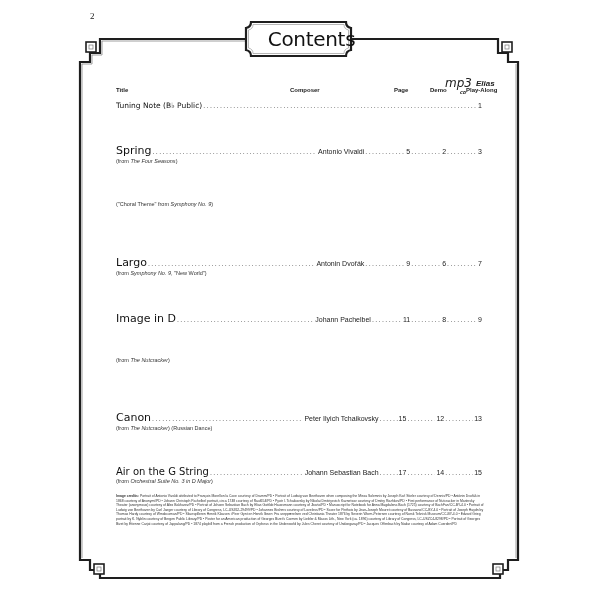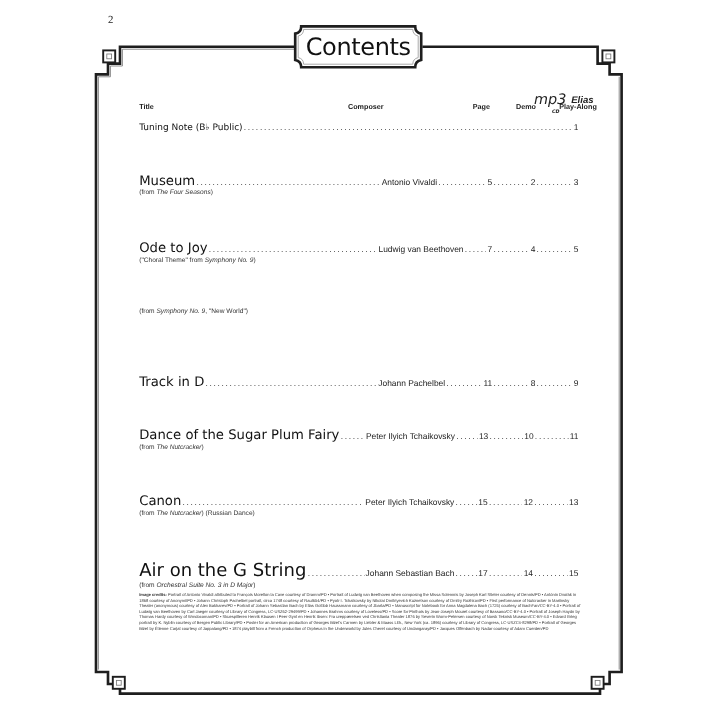--- a/index.html
+++ b/index.html
@@ -1,19 +1,19 @@
 <!DOCTYPE html>
 <html><head>
 <meta charset="utf-8">
 <style>
   html, body { margin:0; padding:0; background:#ffffff; }
   body { width:600px; height:600px; position:relative; overflow:hidden; font-family:"Liberation Sans", sans-serif; color:#1a1a1a; }
   .page-num { position:absolute; left:90px; top:11px; font-size:9px; font-family:"Liberation Serif", serif; color:#222; }
   svg.frame { position:absolute; left:0; top:0; }
-  .title-box { position:absolute; left:245px; top:22px; width:107px; height:34px; display:flex; align-items:center; justify-content:center; font-family:"DejaVu Sans", sans-serif; font-size:20px; color:#111; letter-spacing:-0.3px; }
+  .title-box { position:absolute; left:245px; top:22px; width:107px; height:34px; display:flex; align-items:center; justify-content:center; font-family:"DejaVu Sans", sans-serif; font-size:20px; color:#111; letter-spacing:-0.3px;padding-left:13px; }
   .mp3 { position:absolute; left:445px; top:78px; display:flex; align-items:flex-end; gap:4px;font-style:italic; }
   .mp3 .logo { font-family:"DejaVu Sans", sans-serif; font-size:12px; font-weight:normal; color:#222; line-height:10px; position:relative; }
   .mp3 .logo .cd { position:absolute; left:15px; top:10px; font-size:4px; font-weight:bold; }
   .mp3 .track { font-size:8px; font-weight:bold; color:#222; }
   .hdr { position:absolute; top:87px; font-size:6px; font-weight:bold; color:#222; }
   .row { position:absolute; left:116px; width:366px; }
   .row .line { display:flex; align-items:baseline; white-space:nowrap; }
   .row .t { font-family:"DejaVu Sans", sans-serif; color:#111; }
   .row .dots { flex:1; overflow:hidden; font-size:7px; color:#444; letter-spacing:1.4px; margin:0 1px; }
   .row .dots::before { content:"........................................................................................................................................................"; }
@@ -72,99 +72,88 @@
 <div class="row" style="top:101px">
   <div class="line">
     <span class="t" style="font-size:7.5px">Tuning Note (B♭ Public)</span>
     <span class="dots"></span>
     <span class="n">1</span>
   </div>
 </div>
 
 <div class="row" style="top:144px">
   <div class="line">
-    <span class="t" style="font-size:11px">Museum</span>
+    <span class="t" style="font-size:11px">Spring</span>
     <span class="dots"></span>
     <span class="c">Antonio Vivaldi</span>
     <span class="dots" style="flex:0 0 40px"></span>
     <span class="n">5</span>
     <span class="dots" style="flex:0 0 30px"></span>
     <span class="n">2</span>
     <span class="dots" style="flex:0 0 30px"></span>
     <span class="n">3</span>
   </div>
   <div class="sub"><span>(from </span><i>The Four Seasons</i><span>)</span></div>
 </div>
 
 <div class="row" style="top:200px">
-  <div class="line">
-    <span class="t" style="font-size:11px">Ode to Joy</span>
-    <span class="dots"></span>
-    <span class="c">Ludwig van Beethoven</span>
-    <span class="dots" style="flex:0 0 18px"></span>
-    <span class="n">7</span>
-    <span class="dots" style="flex:0 0 30px"></span>
-    <span class="n">4</span>
-    <span class="dots" style="flex:0 0 30px"></span>
-    <span class="n">5</span>
-  </div>
   <div class="sub"><span>("Choral Theme" from </span><i>Symphony No. 9</i><span>)</span></div>
 </div>
 
 <div class="row" style="top:256px">
+  <div class="line">
+    <span class="t" style="font-size:11px">Largo</span>
+    <span class="dots"></span>
+    <span class="c">Antonin Dvořák</span>
+    <span class="dots" style="flex:0 0 40px"></span>
+    <span class="n">9</span>
+    <span class="dots" style="flex:0 0 30px"></span>
+    <span class="n">6</span>
+    <span class="dots" style="flex:0 0 30px"></span>
+    <span class="n">7</span>
+  </div>
   <div class="sub"><span>(from </span><i>Symphony No. 9</i><span>, "New World")</span></div>
 </div>
 
 <div class="row" style="top:312px">
   <div class="line">
-    <span class="t" style="font-size:11px">Track in D</span>
+    <span class="t" style="font-size:11px">Image in D</span>
     <span class="dots"></span>
     <span class="c">Johann Pachelbel</span>
     <span class="dots" style="flex:0 0 30px"></span>
     <span class="n">11</span>
     <span class="dots" style="flex:0 0 30px"></span>
     <span class="n">8</span>
     <span class="dots" style="flex:0 0 30px"></span>
     <span class="n">9</span>
   </div>
 </div>
 
 <div class="row" style="top:356px">
-  <div class="line">
-    <span class="t" style="font-size:11px">Dance of the Sugar Plum Fairy</span>
-    <span class="dots"></span>
-    <span class="c">Peter Ilyich Tchaikovsky</span>
-    <span class="dots" style="flex:0 0 18px"></span>
-    <span class="n">13</span>
-    <span class="dots" style="flex:0 0 28px"></span>
-    <span class="n">10</span>
-    <span class="dots" style="flex:0 0 28px"></span>
-    <span class="n">11</span>
-  </div>
   <div class="sub"><span>(from </span><i>The Nutcracker</i><span>)</span></div>
 </div>
 
 <div class="row" style="top:411px">
   <div class="line">
     <span class="t" style="font-size:11px">Canon</span>
     <span class="dots"></span>
     <span class="c">Peter Ilyich Tchaikovsky</span>
     <span class="dots" style="flex:0 0 18px"></span>
     <span class="n">15</span>
     <span class="dots" style="flex:0 0 28px"></span>
     <span class="n">12</span>
     <span class="dots" style="flex:0 0 28px"></span>
     <span class="n">13</span>
   </div>
   <div class="sub"><span>(from </span><i>The Nutcracker</i><span>) (Russian Dance)</span></div>
 </div>
 
 <div class="row" style="top:466px">
   <div class="line">
-    <span class="t" style="font-size:15px">Air on the G String</span>
+    <span class="t" style="font-size:10px">Air on the G String</span>
     <span class="dots"></span>
     <span class="c">Johann Sebastian Bach</span>
     <span class="dots" style="flex:0 0 18px"></span>
     <span class="n">17</span>
     <span class="dots" style="flex:0 0 28px"></span>
     <span class="n">14</span>
     <span class="dots" style="flex:0 0 28px"></span>
     <span class="n">15</span>
   </div>
   <div class="sub"><span>(from </span><i>Orchestral Suite No. 3 in D Major</i><span>)</span></div>

